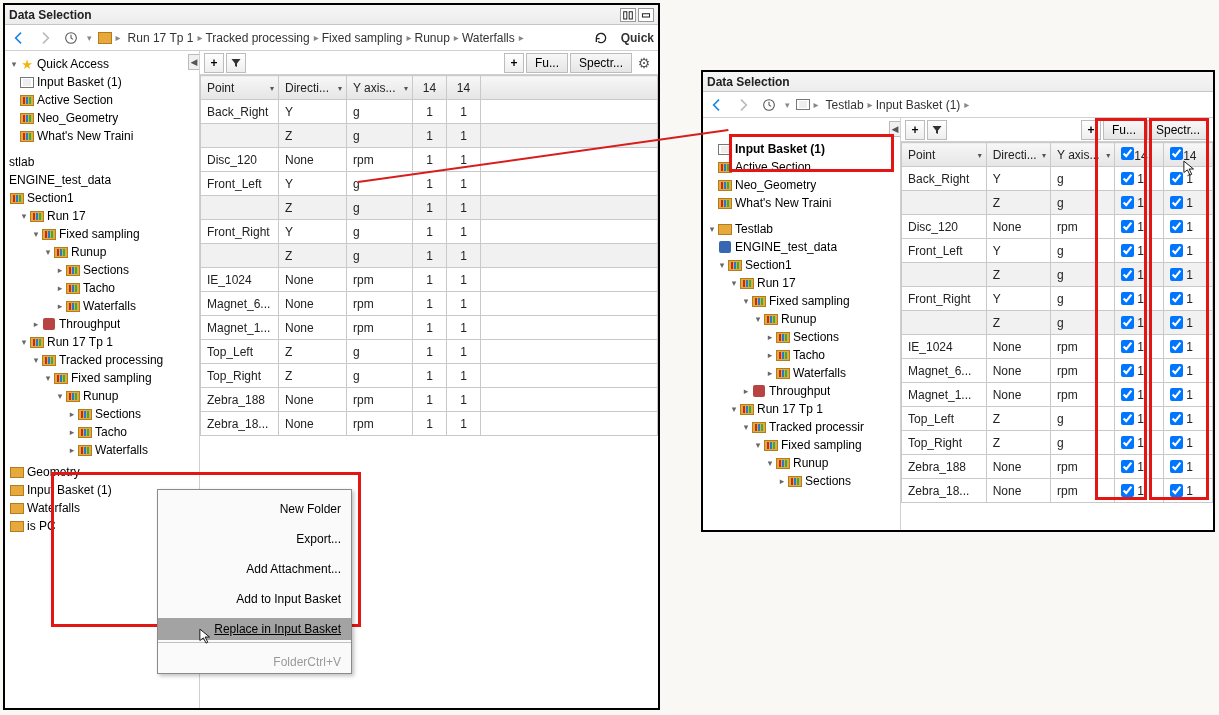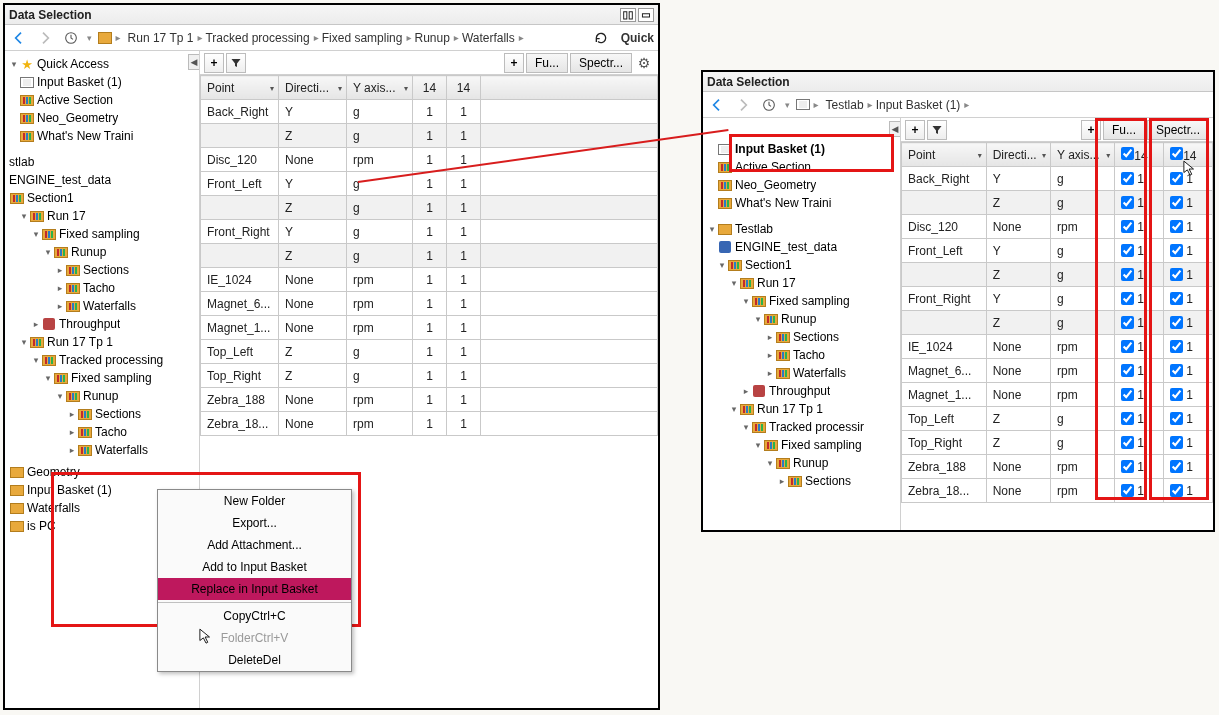--- a/index.html
+++ b/index.html
@@ -58,23 +58,23 @@
 tr.alt td { background:#f1f1f1; }
 td.num { text-align:center; }
 td.chk { text-align:left; }
 td.chk input { margin-right:3px; vertical-align:-2px; }
 
 
 .redbox { position:absolute; border:3px solid #e41515; pointer-events:none; }
 
 
 .ctx { position:absolute; background:#fafafa; border:1px solid #8a8a8a; box-shadow:2px 2px 4px rgba(0,0,0,.25); width:195px; z-index:10; }
-.ctx-item { height:22px; display:flex; align-items:center; padding:0 10px; cursor:pointer; justify-content:center; }
+.ctx-item { height:22px; display:flex; align-items:center; padding:0 10px; cursor:pointer; justify-content:flex-end;margin-top:8px; }
 .ctx-item.disabled { color:#9a9a9a; pointer-events:none; }
-.ctx-item.hl { background:#be185d; }
+.ctx-item.hl { background:#a3a3a3;text-decoration:underline; }
 .ctx-sep { height:1px; background:#c0c0c0; margin:2px 0; }
 
 .cursor { position:absolute; width:14px; height:18px; z-index:20; }
 .cursor svg { width:14px; height:18px; }
 
 .drag-line { position:absolute; height:2px; background:#d81d1d; z-index:5; }
 .drag-line::before,.drag-line::after { content:""; position:absolute; width:0; height:0; border:5px solid transparent; top:-4px; }
 
 
 .splitter-handle { position:absolute; right:-1px; top:3px; width:12px; height:16px; border:1px solid #bbb; background:#f0f0f0; display:flex; align-items:center; justify-content:center; font-size:9px; color:#555; }
@@ -485,31 +485,23 @@
           <span>Add Attachment...</span>
         </div>
         <div class="ctx-item">
           <span>Add to Input Basket</span>
         </div>
         <div class="ctx-item hl">
           <span>Replace in Input Basket</span>
         </div>
       </div>
     <div class="ctx-sep"></div>
-    <div class="ctx-item">
-        <span>Copy</span>
-        <span>Ctrl+C</span>
-      </div>
     <div class="ctx-item disabled">
         <span>Folder</span>
         <span>Ctrl+V</span>
-      </div>
-    <div class="ctx-item">
-        <span>Delete</span>
-        <span>Del</span>
       </div>
   </div>
   <div class="cursor" style="left:194px; top:623px"><svg viewBox="0 0 16 20">
         <path d="M1 1 L1 14 L5 11 L8 17 L10 16 L7 10 L12 10 Z" fill="#fff" stroke="#000"></path>
       </svg></div>
 </div>
 
 <div class="panel panel-right">
   <div class="titlebar">
     <span>Data Selection</span>

